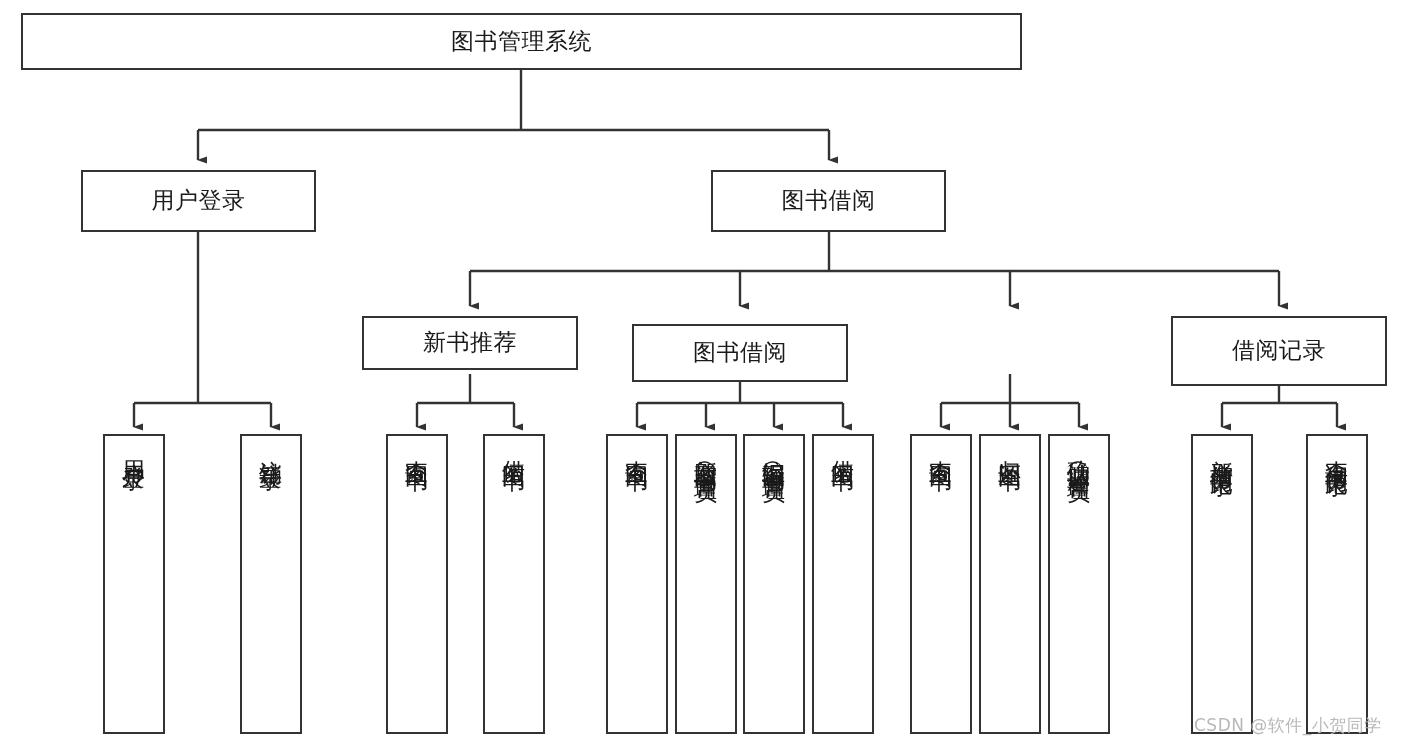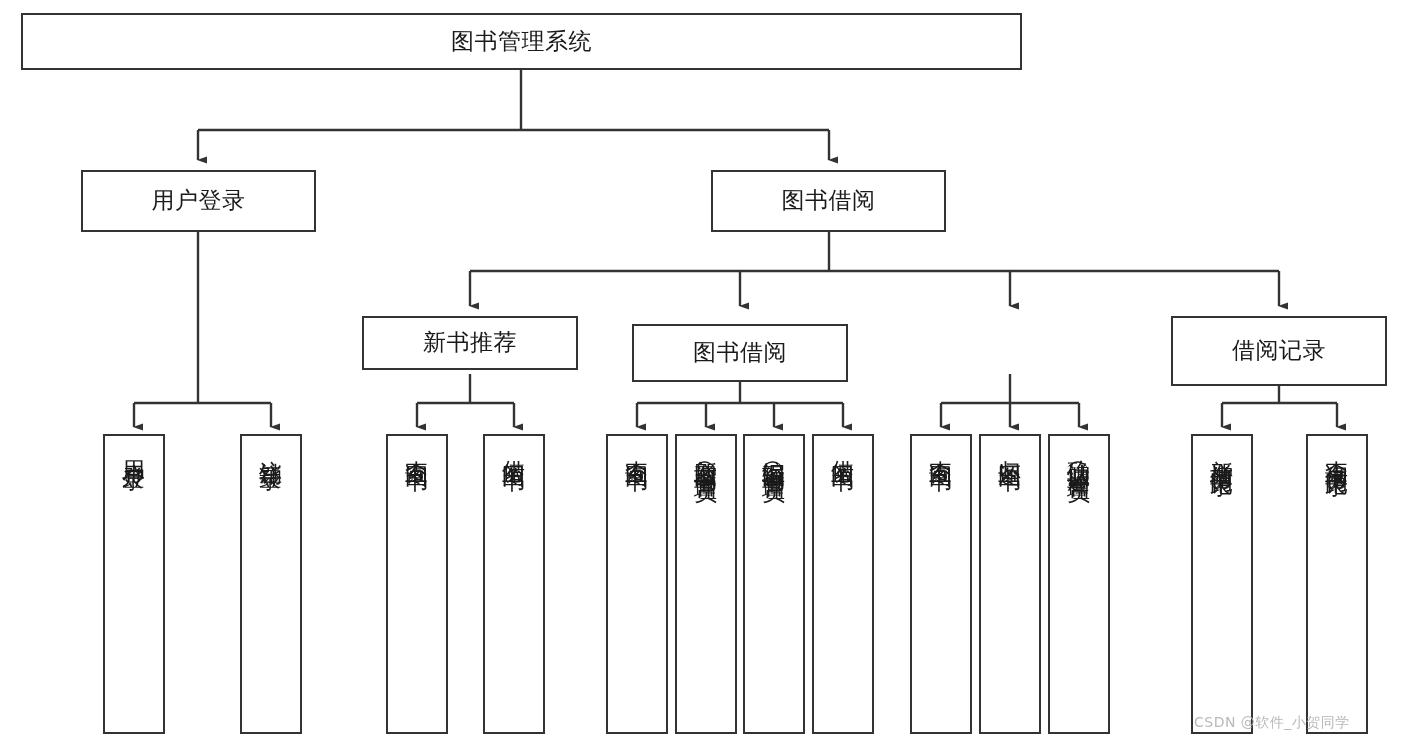--- a/index.html
+++ b/index.html
@@ -55,21 +55,21 @@
   .node.vertical .node-label {
     writing-mode: vertical-rl;
     text-orientation: upright;
     font-size: 23px;
     line-height: 1.05;
     letter-spacing: 3px;
     transform: rotate(0deg);
   }
   .watermark {
     position: absolute;
-    font-size: 14px;
+    font-size: 17px;
     color: #b9b9b9;
     letter-spacing: 0.5px;
     white-space: nowrap;
     z-index: 3;
     font-family: "DejaVu Sans", "Liberation Sans", sans-serif;
   }
 </style>
 </head>
 <body>
 

